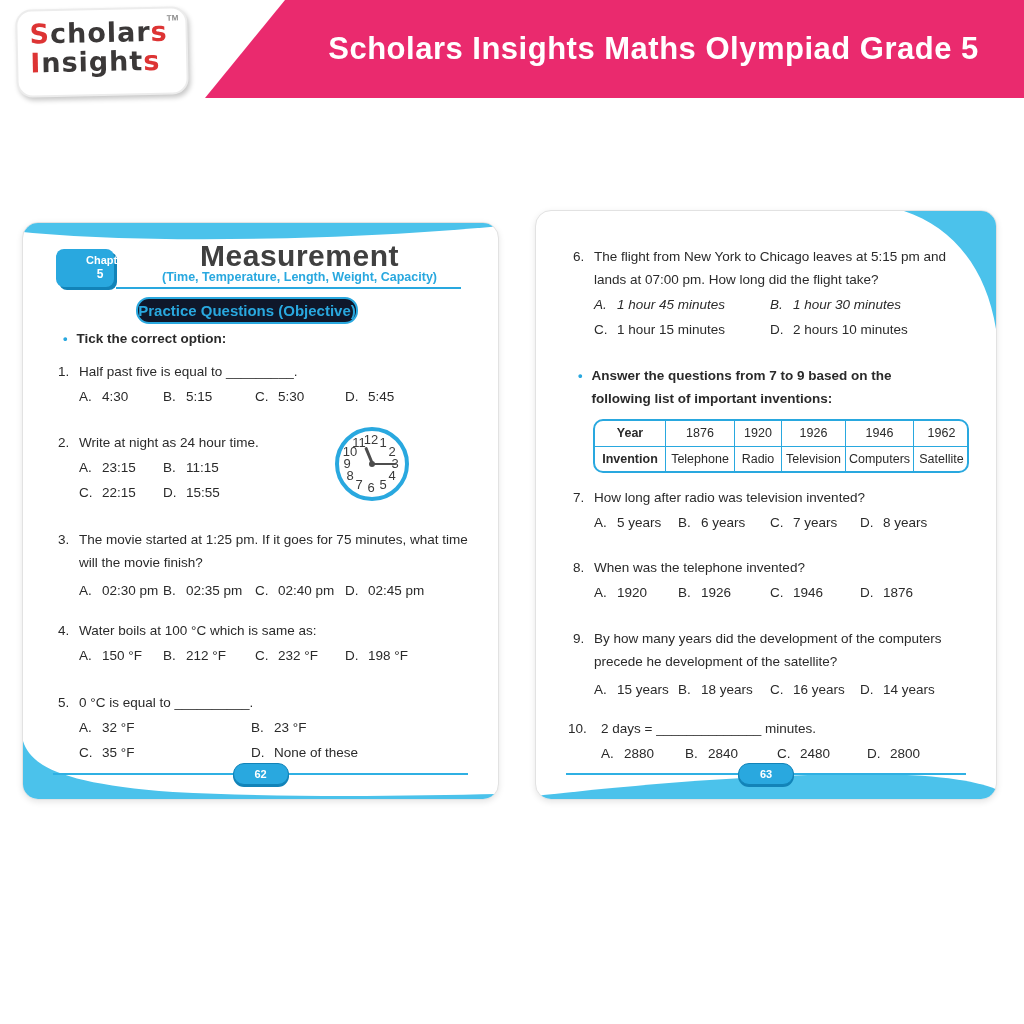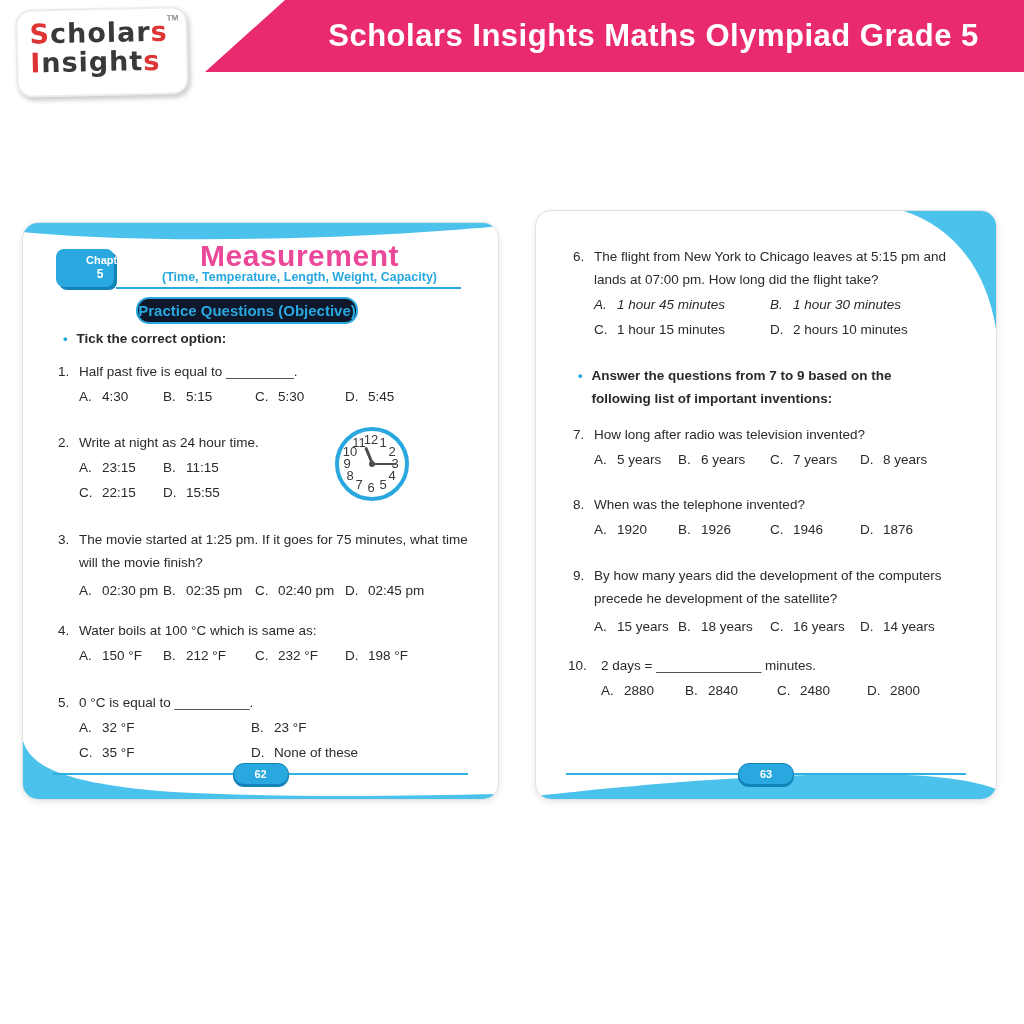--- a/index.html
+++ b/index.html
@@ -1,20 +1,20 @@
 <!DOCTYPE html>
 <html><head>
 <meta charset="utf-8">
 <style>
   * { margin:0; padding:0; box-sizing:border-box; }
   html,body { width:1024px; height:1024px; background:#ffffff; font-family:"Liberation Sans", sans-serif; color:#2a2a2a; }
   .stage { position:relative; width:1024px; height:1024px; overflow:hidden; background:#fff; }
 
   
-  .banner { position:absolute; left:205px; top:0; width:819px; height:72px; background:#EA2A6E;
+  .banner { position:absolute; left:205px; top:0; width:819px; height:98px; background:#EA2A6E;
             clip-path:polygon(80px 0, 100% 0, 100% 100%, 0 100%);
             display:flex; align-items:center; justify-content:center; padding-left:78px; }
   .banner-title { color:#fff; font-size:31px; font-weight:700; letter-spacing:0.5px; white-space:nowrap; }
 
   
   .logo { position:absolute; left:16px; top:8px; width:172px; height:88px; background:#fff;
           border:2px solid #ececec; border-radius:16px; box-shadow:2px 3px 5px rgba(0,0,0,0.22);
           transform:rotate(-1.2deg); padding:8px 10px 6px 12px; }
   .logo-line { font-family:"DejaVu Sans", sans-serif; font-weight:700; font-size:27px; line-height:29px; color:#3b3838; letter-spacing:1px; }
   .logo .red { color:#dd3434; }
@@ -26,21 +26,21 @@
   #left-card  { left:22px;  top:222px; width:477px; height:578px; }
   #right-card { left:535px; top:210px; width:462px; height:590px; }
   .deco { position:absolute; pointer-events:none; }
 
   
   .chapter-badge { position:absolute; left:33px; top:26px; width:58px; height:38px; background:#29A8DF;
                    border-radius:8px; box-shadow:3px 3px 0 #1283B8; color:#fff; text-align:center;
                    font-weight:700; padding-top:5px;padding-left:30px; }
   .chapter-word { font-size:11px; line-height:13px; }
   .chapter-num  { font-size:12px; line-height:14px; }
-  .page-title    { position:absolute; left:96px; right:18px; top:16px; text-align:center; color:#ec4899;
+  .page-title    { position:absolute; left:96px; right:18px; top:16px; text-align:center; color:#404040;
                    font-size:30px; font-weight:700; letter-spacing:0.5px; }
   .page-subtitle { position:absolute; left:96px; right:18px; top:47px; text-align:center; color:#29A8DF;
                    font-size:12.5px; font-weight:700; }
   .title-rule { position:absolute; left:93px; top:64px; width:345px; height:2px; background:#29A8DF; }
   .pq-btn { position:absolute; left:113px; top:74px; width:222px; height:27px; border:2.5px solid #29A8DF;
             border-radius:13px; color:#29A8DF; font-weight:700; font-size:15px; text-align:center;
             line-height:23px; background:#0f172a; }
 
   
   .content  { position:absolute; left:34px; right:24px; top:104px; font-size:13.5px; }
@@ -248,20 +248,34 @@
       </div>
 
       <div class="instr" style="margin-top:26px;">
         <span class="bullet">•</span>
         <span>
           <span style="display:block;">Answer the questions from 7 to 9 based on the</span>
           <span style="display:block;">following list of important inventions:</span>
         </span>
       </div>
 
+      <div class="inv-table">
+        <div class="cell r0 c0 hd">Year</div>
+        <div class="cell r0">1876</div>
+        <div class="cell r0">1920</div>
+        <div class="cell r0">1926</div>
+        <div class="cell r0">1946</div>
+        <div class="cell r0">1962</div>
+        <div class="cell c0 hd">Invention</div>
+        <div class="cell">Telephone</div>
+        <div class="cell">Radio</div>
+        <div class="cell">Television</div>
+        <div class="cell">Computers</div>
+        <div class="cell">Satellite</div>
+      </div>
 
       <div class="q" style="margin-top:16px;">
         <span class="qnum">7.</span>
         <div class="qbody">
           <div class="qtext">How long after radio was television invented?</div>
           <div class="opts row4">
             <span class="opt"><span class="ol">A.</span><span>5 years</span></span>
             <span class="opt"><span class="ol">B.</span><span>6 years</span></span>
             <span class="opt"><span class="ol">C.</span><span>7 years</span></span>
             <span class="opt"><span class="ol">D.</span><span>8 years</span></span>

